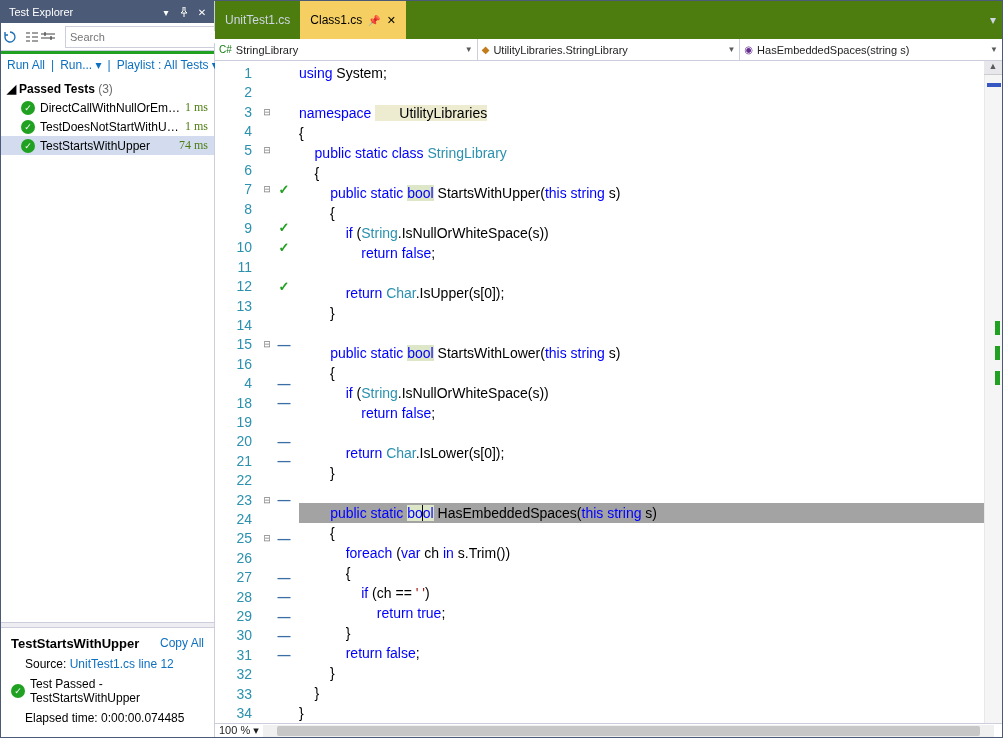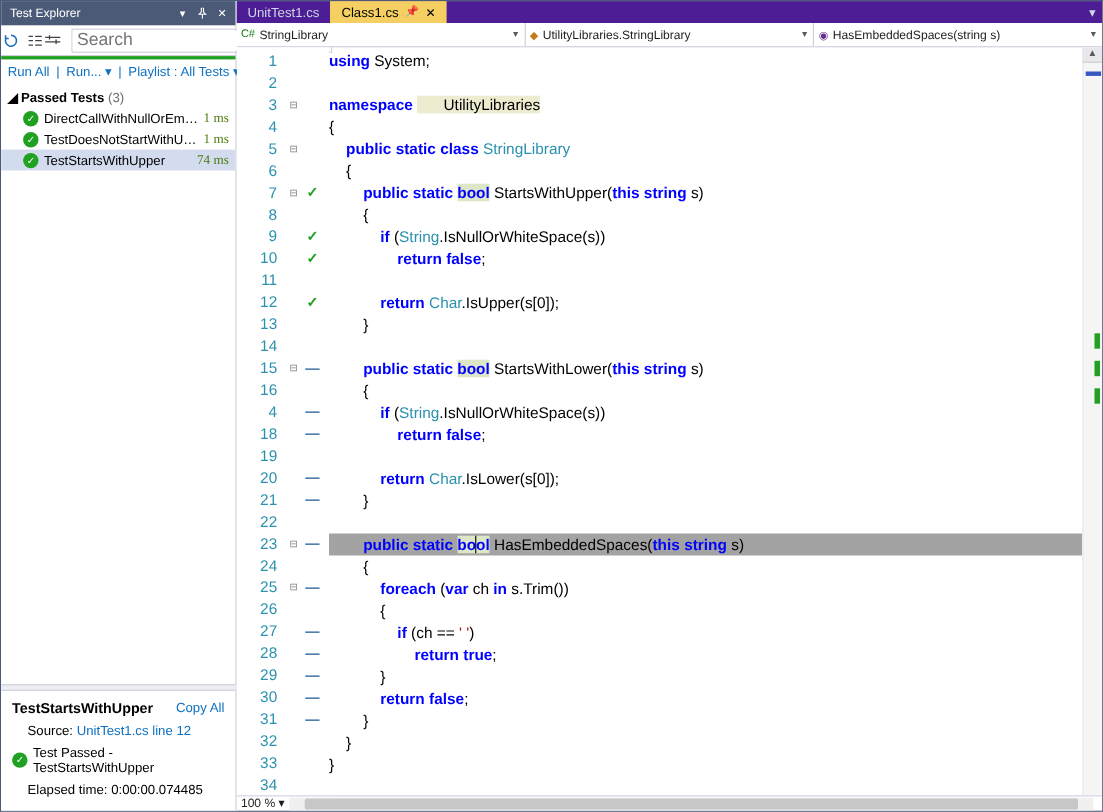--- a/index.html
+++ b/index.html
@@ -10,21 +10,21 @@
 
   .te-title { height: 22px; background: #4b5a77; color: #fff; display: flex; align-items: center; padding: 0 4px 0 8px; font-size: 11px; }
   .te-title-text { flex: 1; }
   .te-title-icons { display: flex; gap: 2px; }
   .te-title-icon { width: 16px; height: 16px; display: flex; align-items: center; justify-content: center; color: #fff; cursor: pointer; font-size: 10px; }
 
   .te-toolbar { height: 28px; border-bottom: 1px solid #cccedb; display: flex; align-items: center; padding: 0 2px; gap: 2px; }
   .tb-btn { width: 24px; height: 24px; display: flex; align-items: center; justify-content: center; cursor: pointer; color: #1e1e1e; }
   .tb-sep { width: 1px; height: 18px; background: #cccedb; margin: 0 2px; }
   .tb-search { flex: 1; display: flex; align-items: center; border: 1px solid #cccedb; height: 22px; margin-left: 2px; }
-  .tb-search input { flex: 1; border: none; outline: none; padding: 0 4px; font-size: 16px; color: #ec4899; }
+  .tb-search input { flex: 1; border: none; outline: none; padding: 0 4px; font-size: 11px; color: #ec4899; }
   .tb-search .mag { width: 20px; text-align: center; color: #717171; }
 
   .te-progress { height: 3px; background: #21a121; }
 
   .te-linkbar { padding: 4px 6px; font-size: 12px; color: #0e70c0; display: flex; gap: 6px; align-items: center; }
   .te-linkbar a { color: #0e70c0; cursor: pointer; white-space: nowrap; }
 
   .te-tree { flex: 1; overflow: auto; padding: 4px 0; }
   .te-group { display: flex; align-items: center; padding: 2px 6px; font-weight: 600; font-size: 12px; }
   .te-group .tri { width: 12px; display: inline-block; }
@@ -38,21 +38,21 @@
 
   .te-detail { padding: 8px 10px; font-size: 12px; }
   .te-detail-head { display: flex; justify-content: space-between; margin-bottom: 6px; }
   .te-detail-title { font-weight: 600; font-size: 13px; }
   .te-detail a { color: #0e70c0; cursor: pointer; }
   .te-detail-row { margin: 4px 0 4px 14px; }
   .te-detail-pass { display: flex; align-items: center; margin: 6px 0; }
 
   
   .right { flex: 1; display: flex; flex-direction: column; overflow: hidden; }
-  .tabbar { height: 20px; background: #4c1d95; display: flex; align-items: stretch; }
+  .tabbar { height: 38px; background: #4d7c0f; display: flex; align-items: stretch; }
   .tab { padding: 0 10px; display: flex; align-items: center; font-size: 12px; gap: 6px; color: #cfd6e6; cursor: pointer; }
   .tab.active { background: #f5cf62; color: #000; }
   .tab .x { font-size: 11px; }
   .tabbar-spacer { flex: 1; }
   .tabbar-drop { width: 18px; display: flex; align-items: center; justify-content: center; color: #cfd6e6; }
 
   .navbar { height: 22px; border-bottom: 1px solid #cccedb; display: flex; background: #fff; }
   .navcombo { flex: 1; border-right: 1px solid #cccedb; display: flex; align-items: center; padding: 0 4px; font-size: 11px; color: #1e1e1e; cursor: pointer; gap: 4px; }
   .navcombo:last-child { border-right: none; }
   .navcombo .dd { margin-left: auto; color: #5a5a5a; font-size: 8px; }
@@ -65,21 +65,21 @@
   .fold { width: 14px; color: #808080; font-size: 9px; text-align: center; }
   .cov { width: 20px; text-align: center; font-size: 13px; }
   .cov.pass { color: #21a121; font-weight: bold; }
   .cov.none { color: #3a6ea5; font-weight: bold; }
   .chg { width: 5px; }
   .chg.mod { background: #95db7d; }
 
   .code-body { flex: 1; padding-top: 2px; overflow: hidden; white-space: pre; }
   .code-line { height: 20px; line-height: 20px; }
   .code-line.cur { background: #a3a3a3; }
-  .kw { color: #0000ff; font-weight: bold; }
+  .kw { color: #0000ff; }
   .typ { color: #2b91af; }
   .str { color: #a31515; }
   .hl1 { background: #edecd1; padding-left: 24px; }
   .hl2 { background: #dde6c7; }
   .caret { border-left: 1px solid #000; margin-left:-1px; }
 
   .vscroll { width: 18px; border-left: 1px solid #e8e8ec; position: relative; background: #f5f5f5; }
   .vscroll .split { position:absolute; top:0; right:0; width:18px; height:14px; background:#e8e8ec; border-bottom:1px solid #ccc; font-size:9px; text-align:center; color:#5a5a5a; }
   .vscroll .mk { position:absolute; right:2px; width:5px; height:14px; background:#21a121; }
   .vscroll .mk.blue { background:#3657c1; width:14px; right:2px; left:2px; height:4px; }

